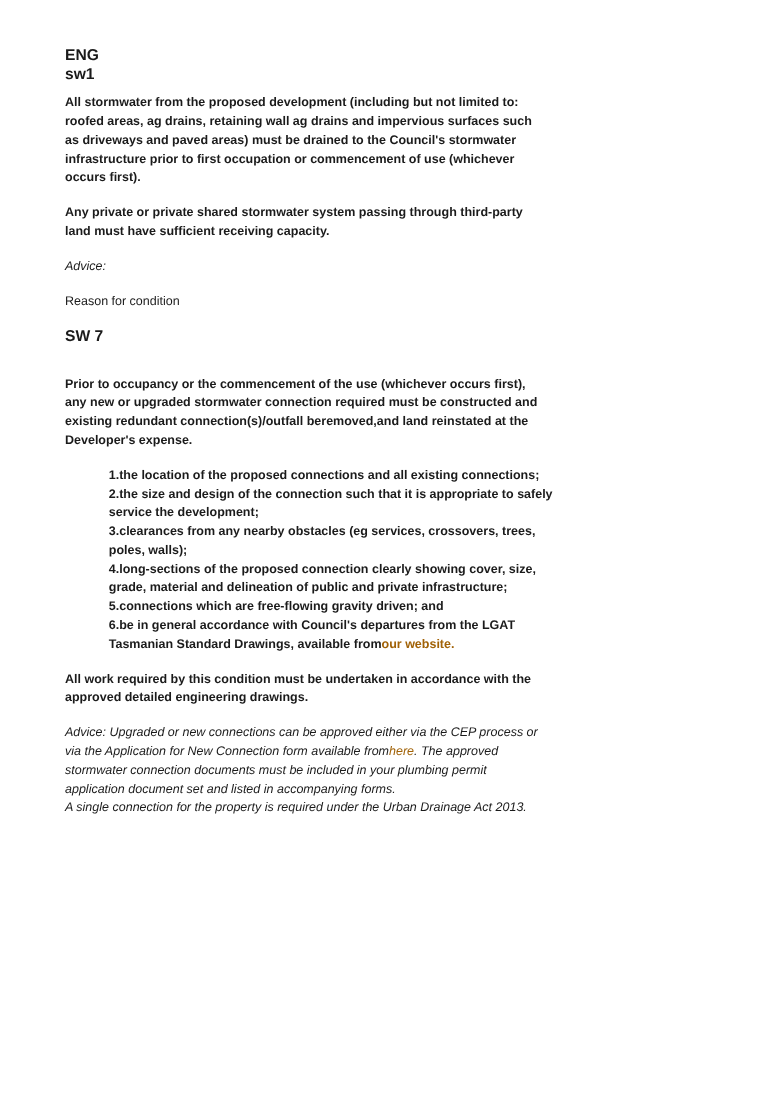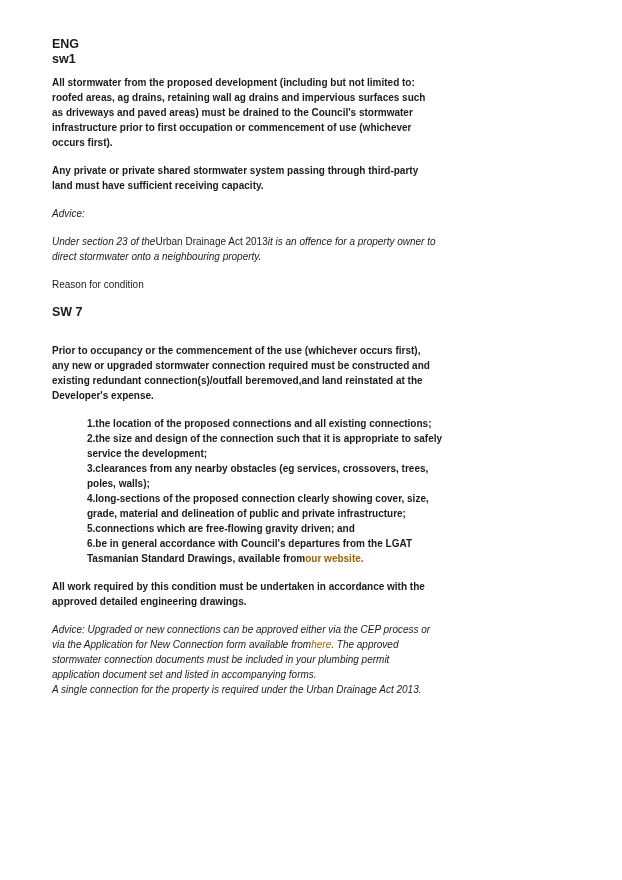--- a/index.html
+++ b/index.html
@@ -63,22 +63,20 @@
 sw1</div>
         <div class="body">
           <div class="para bold"><span>All stormwater from the proposed development (including but not limited to:
 roofed areas, ag drains, retaining wall ag drains and impervious surfaces such
 as driveways and paved areas) must be drained to the Council's stormwater
 infrastructure prior to first occupation or commencement of use (whichever
 occurs first).</span></div>
           <div class="para bold"><span>Any private or private shared stormwater system passing through third-party
 land must have sufficient receiving capacity.</span></div>
           <div class="para italic"><span>Advice:</span></div>
-          <div class="para italic"><span>Under section 23 of the</span><span class="run-roman">Urban Drainage Act 2013</span><span>it is an offence for a property owner to
-direct stormwater onto a neighbouring property.</span></div>
           <div class="para regular"><span>Reason for condition</span></div>
         </div>
       </div>
       <div class="block">
         <div class="label">SW 7</div>
         <div class="body">
           <div class="para bold"><span>Prior to occupancy or the commencement of the use (whichever occurs first),
 any new or upgraded stormwater connection required must be constructed and
 existing redundant connection(s)/outfall beremoved,and land reinstated at the
 Developer's expense.</span></div>

